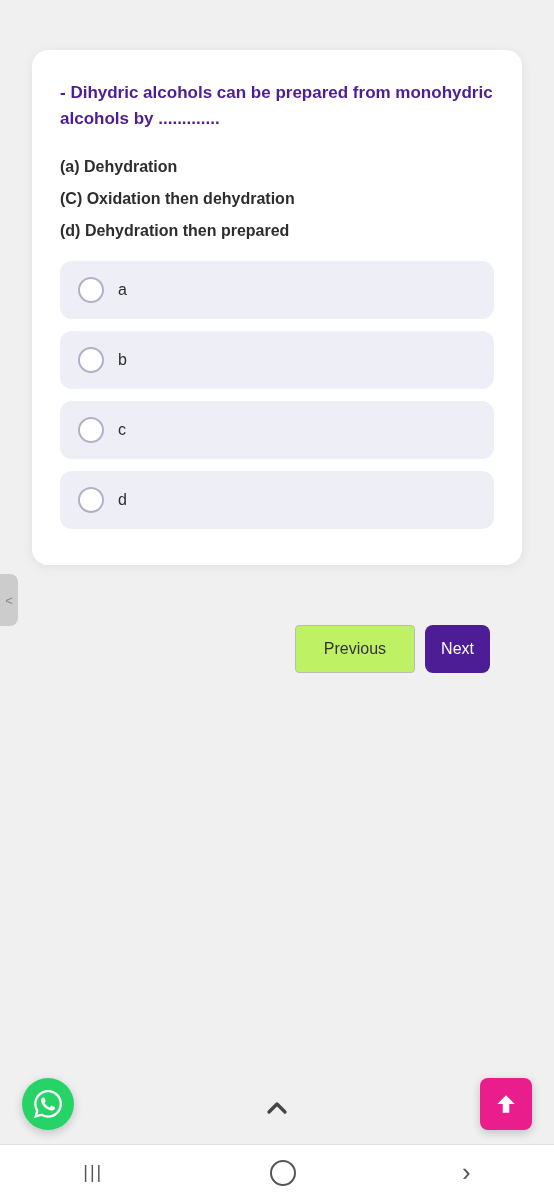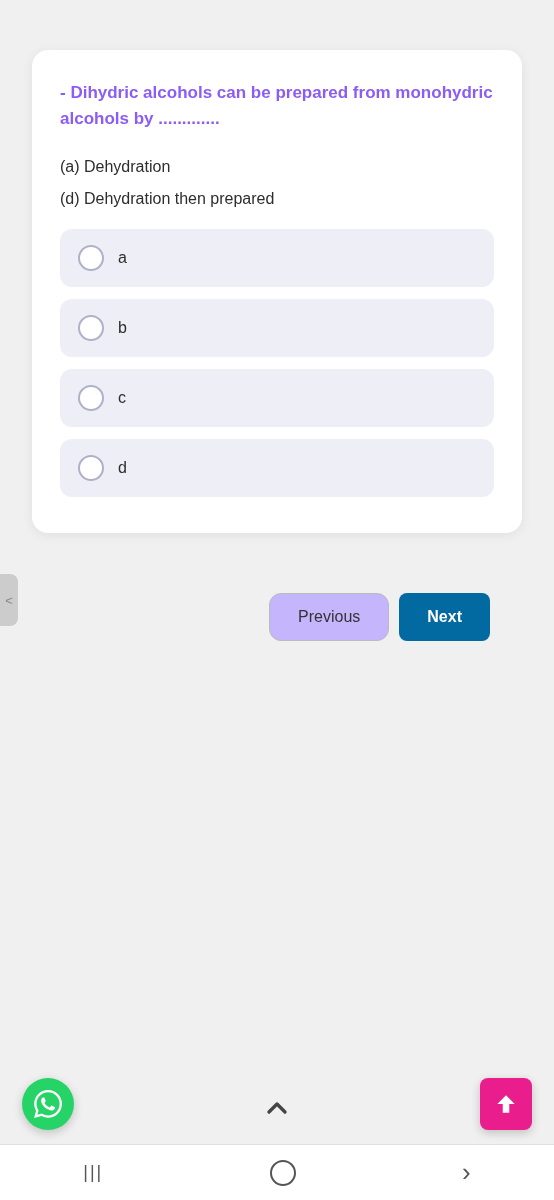--- a/index.html
+++ b/index.html
@@ -21,30 +21,30 @@
     }
     .card {
       background: #fff;
       border-radius: 16px;
       width: 490px;
       padding: 30px 28px 36px 28px;
       margin-top: 30px;
       box-shadow: 0 2px 12px rgba(0,0,0,0.07);
     }
     .question-text {
-      color: #8b5cf6;
+      color: #4c1d95;
       font-size: 17px;
       font-weight: 600;
       line-height: 1.55;
       margin-bottom: 22px;
     }
     .option-label {
       color: #2d2d2d;
       font-size: 16px;
-      font-weight: 400;
+      font-weight: 700;
       margin-bottom: 8px;
       line-height: 1.5;
     }
     .options-list {
       display: flex;
       flex-direction: column;
       gap: 12px;
       margin-top: 18px;
     }
     .option-item {
@@ -73,37 +73,37 @@
       font-weight: 500;
     }
     .nav-row {
       display: flex;
       justify-content: flex-end;
       gap: 10px;
       margin-top: 60px;
       padding-right: 32px;
     }
     .btn-previous {
-      background: #c4b5fd;
+      background: #bef264;
       border: 1.5px solid #bbb;
-      border-radius: 12px;
+      border-radius: 4px;
       padding: 14px 28px;
       font-size: 16px;
       color: #333;
       font-weight: 500;
       cursor: pointer;
     }
     .btn-next {
-      background: #0369a1;
+      background: #4c1d95;
       border: none;
       border-radius: 8px;
-      padding: 14px 28px;
+      padding: 14px 16px;
       font-size: 16px;
       color: #fff;
-      font-weight: 700;
+      font-weight: 400;
       cursor: pointer;
     }
     .bottom-bar {
       position: fixed;
       bottom: 0;
       left: 0;
       width: 554px;
       background: #fff;
       height: 56px;
       display: flex;
@@ -187,20 +187,21 @@
     }
   </style>
 </head>
 <body>
 
 <div class="page-wrapper">
   <div class="card">
     <p class="question-text">- Dihydric alcohols can be prepared from  monohydric  alcohols  by .............</p>
 
     <div class="option-label">(a) Dehydration</div>
+    <div class="option-label">(C) Oxidation then dehydration</div>
     <div class="option-label">(d) Dehydration then prepared</div>
 
     <div class="options-list">
       <div class="option-item">
         <div class="radio-circle"></div>
         <span class="option-letter">a</span>
       </div>
       <div class="option-item">
         <div class="radio-circle"></div>
         <span class="option-letter">b</span>

